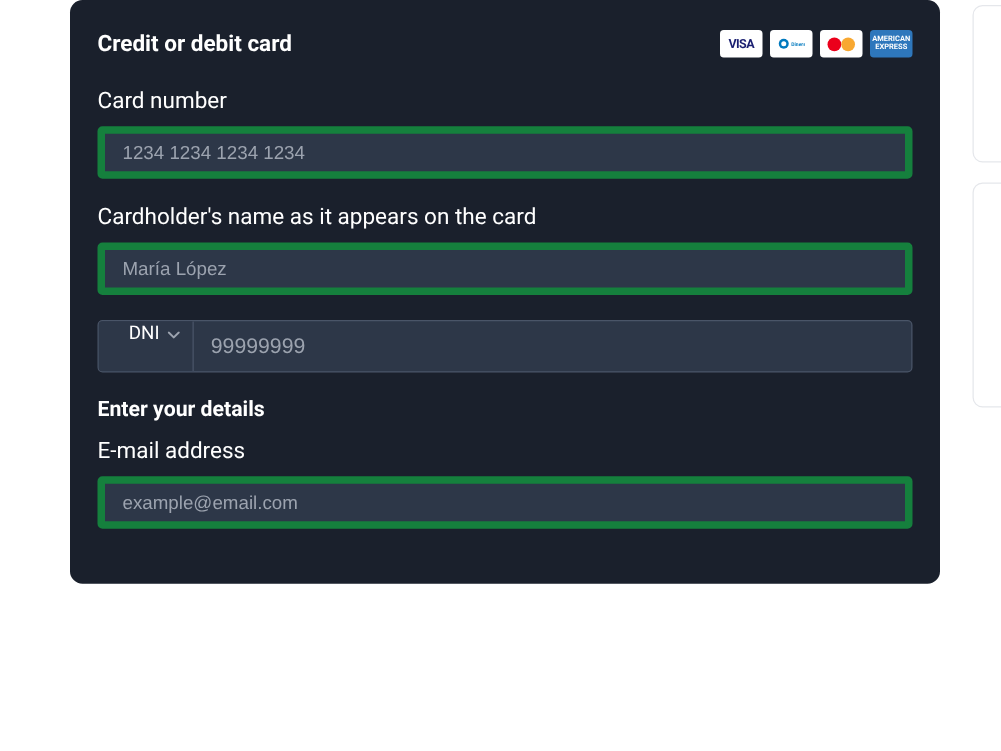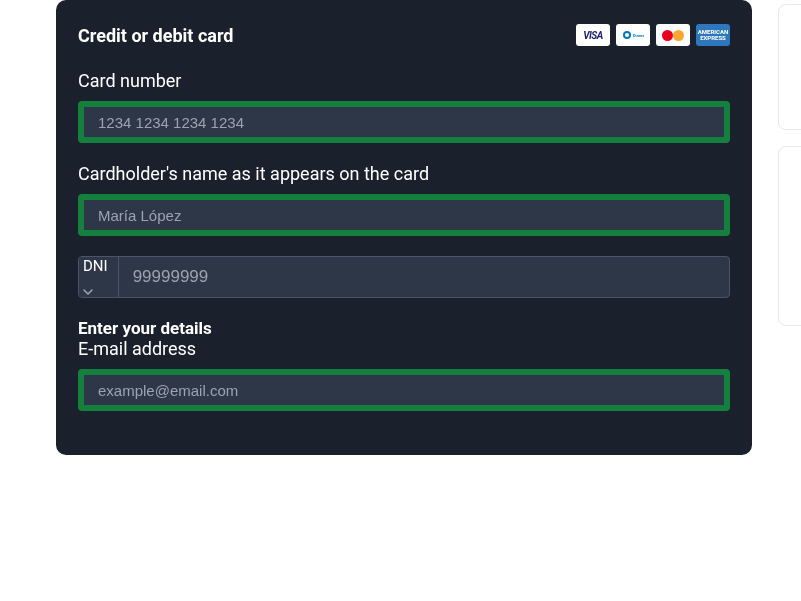--- a/index.html
+++ b/index.html
@@ -48,21 +48,20 @@
       display: flex;
       align-items: center;
       justify-content: center;
       font-size: 8px;
       font-weight: 700;
       position: relative;
       overflow: hidden;
     }
     .brand-visa {
       color: #1a1f71;
-      font-style: italic;
       font-size: 10px;
       letter-spacing: -0.5px;
     }
     .brand-diners {
       color: #0079be;
       font-size: 6px;
     }
     .brand-mc {
       position: relative;
     }
@@ -128,29 +127,28 @@
       width: 100%;
       height: 42px;
       background: #2d3748;
       border: 1px solid #4a5568;
       border-radius: 4px;
       overflow: hidden;
     }
     .input-group-select {
       display: flex;
       align-items: flex-start;
-      padding: 0 10px 0 4px;
+      padding: 0 10px 0 24px;
       background: #2d3748;
       border: none;
       color: #ffffff;
       font-size: 15px;
       cursor: pointer;
       gap: 6px;
       border-right: 1px solid #4a5568;
-      flex-direction: column;
     }
     .chevron-down {
       width: 10px;
       height: 6px;
     }
     .input-group-field {
       flex: 1;
       background: transparent;
       border: none;
       padding: 0 14px;
@@ -158,20 +156,21 @@
       color: #ffffff;
       outline: none;
     }
     .input-group-field::placeholder {
       color: #9ca3af;
     }
     .section-title {
       font-size: 17px;
       font-weight: 700;
       color: #ffffff;
+      margin-bottom: 12px;
       margin-top: 4px;
     }
     .side-panel {
       position: absolute;
       left: 778px;
       width: 40px;
       background: #ffffff;
       border: 1px solid #e5e7eb;
       border-radius: 8px;
     }

